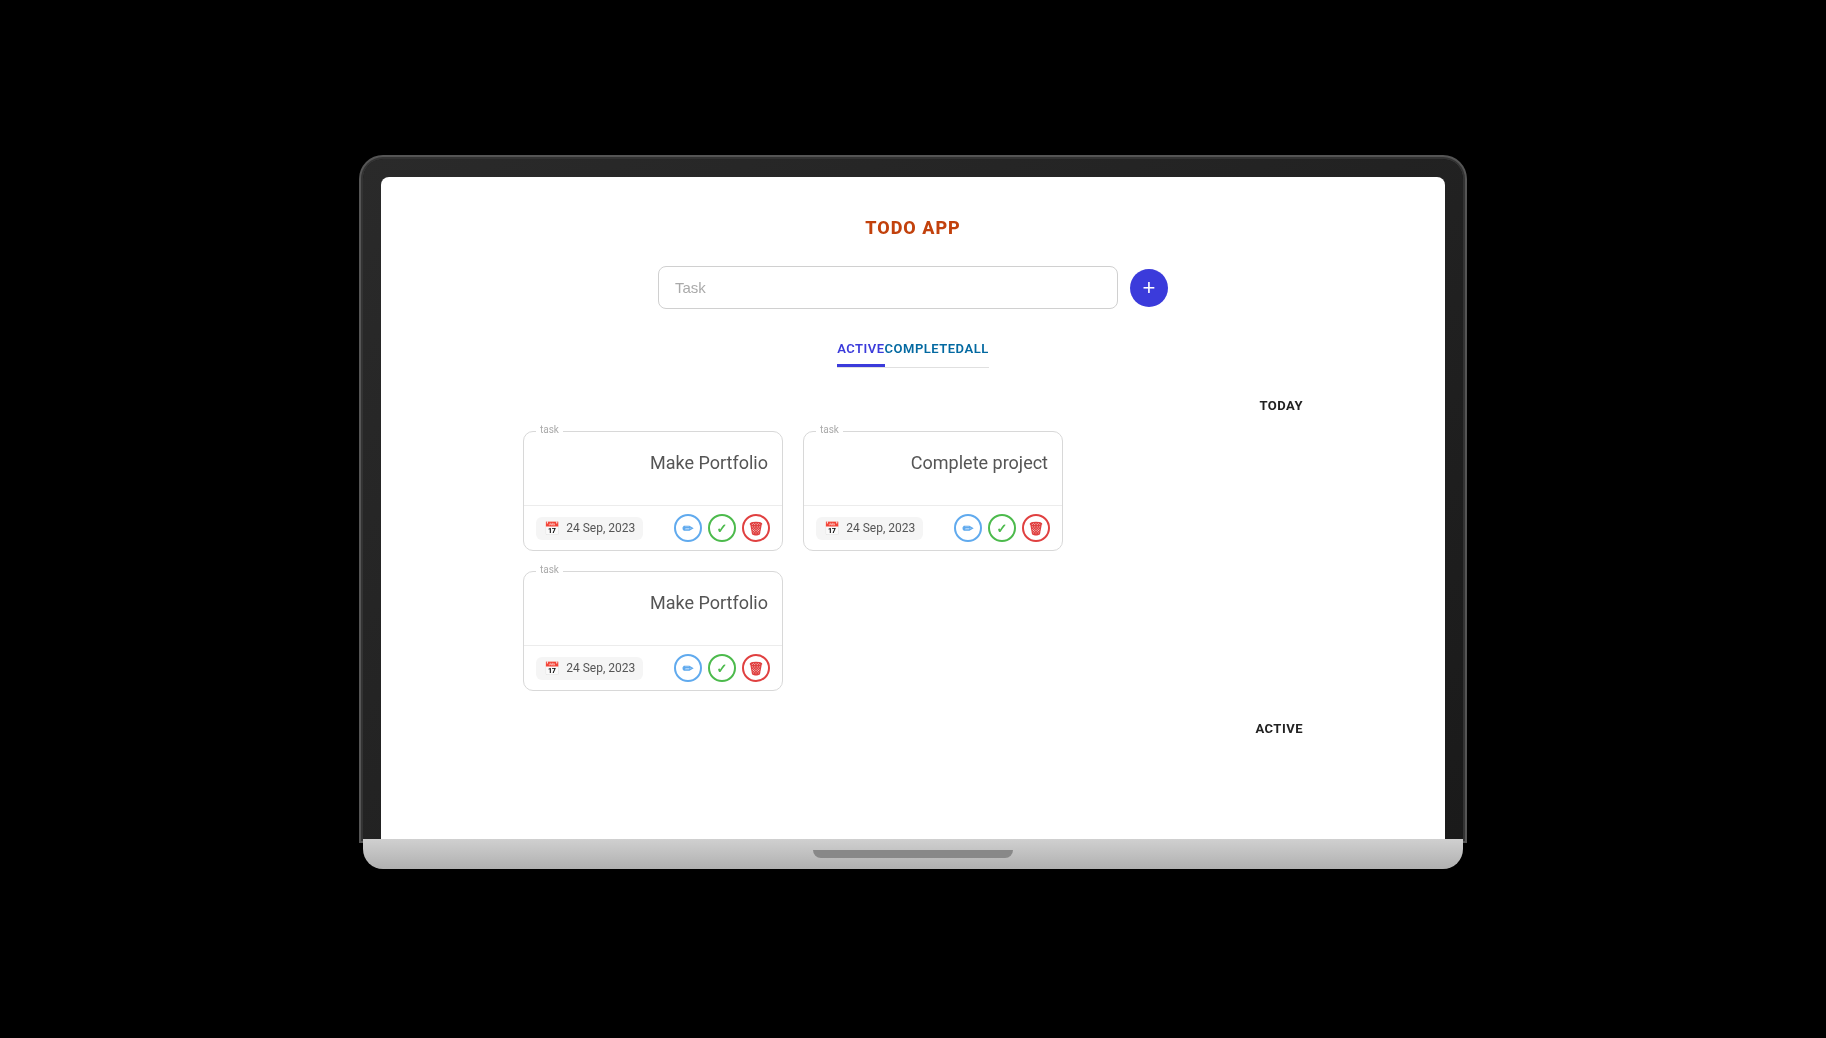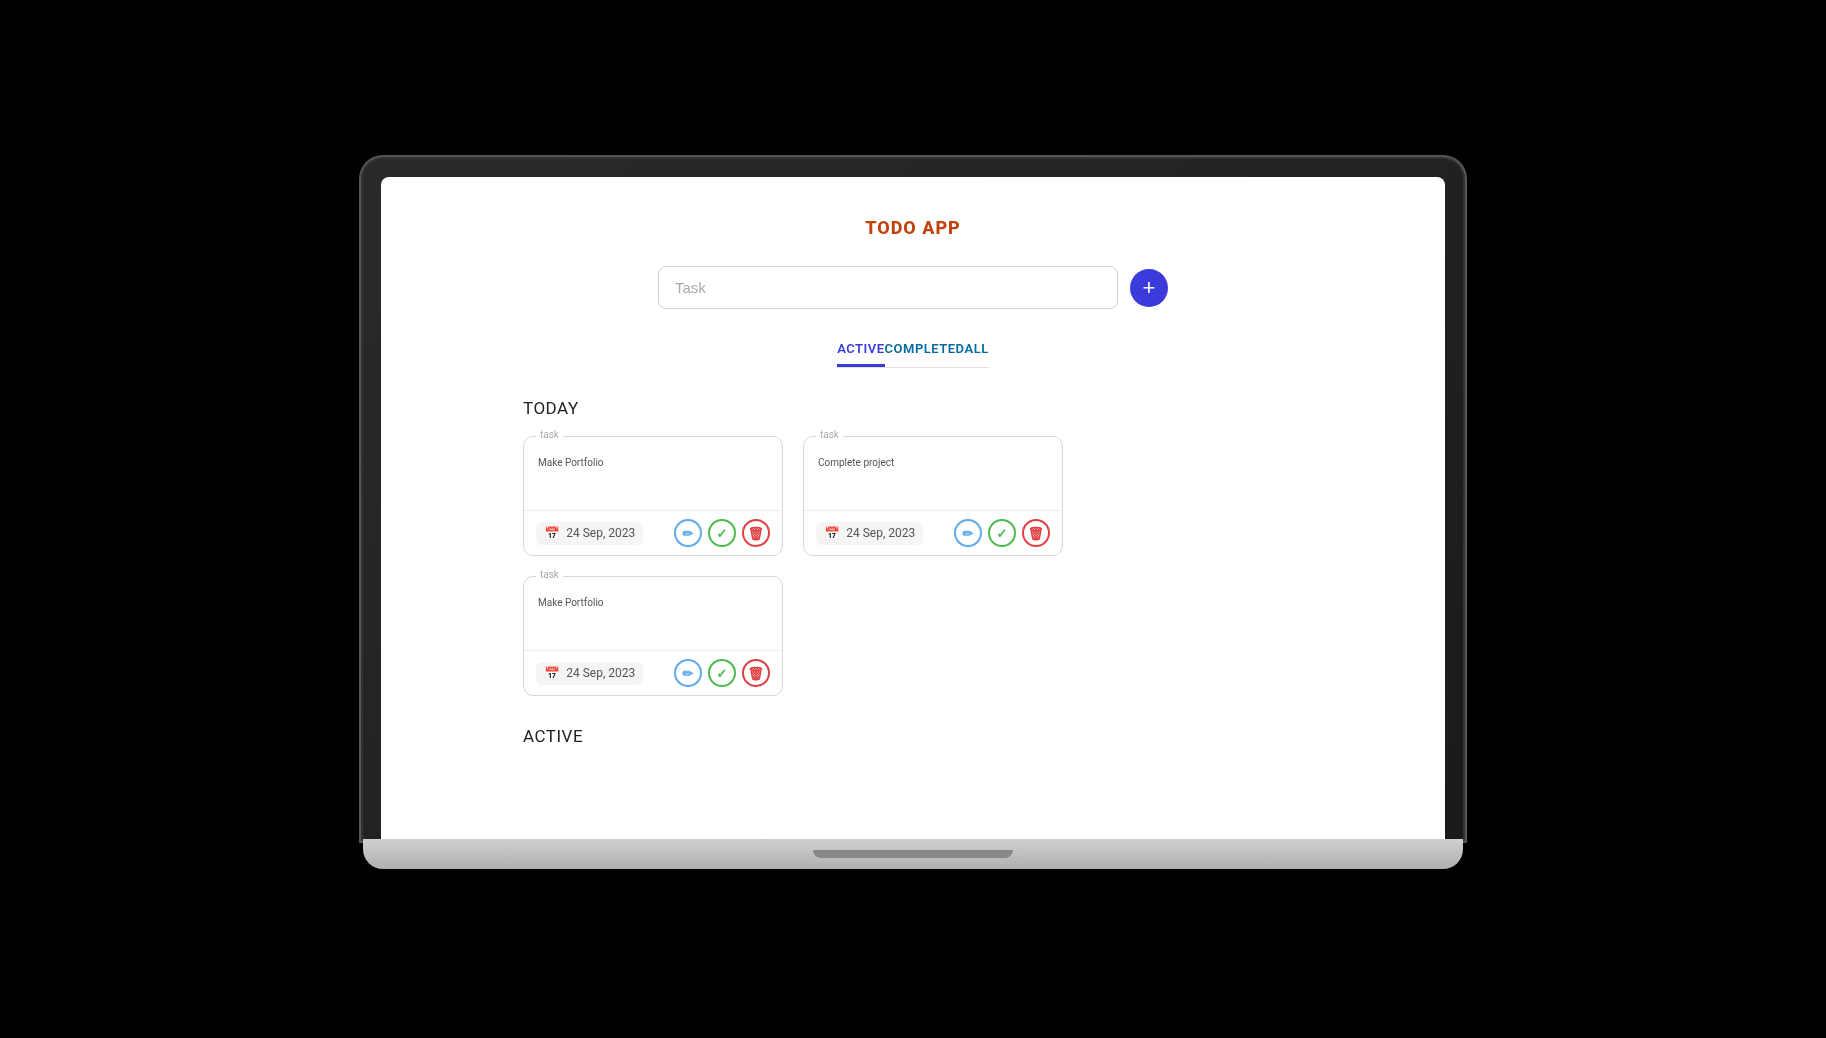--- a/index.html
+++ b/index.html
@@ -118,25 +118,26 @@
       border-bottom: 3px solid transparent;
       letter-spacing: 0.5px;
     }
 
     .tab.active {
       color: #3b3bdb;
       border-bottom: 3px solid #3b3bdb;
     }
 
     .section-label {
-      font-size: 17px;
-      font-weight: 400;
+      font-size: 13px;
+      font-weight: 700;
       color: #222;
       margin-bottom: 18px;
       letter-spacing: 0.5px;
+      text-align: right;
     }
 
     .cards-row {
       display: flex;
       gap: 20px;
       flex-wrap: wrap;
       margin-bottom: 30px;
     }
 
     .task-card {
@@ -160,23 +161,24 @@
       position: absolute;
       top: -8px;
       left: 12px;
       background: #fff;
       font-size: 10px;
       color: #aaa;
       padding: 0 4px;
     }
 
     .card-task-text {
-      font-size: 10px;
+      font-size: 18px;
       color: #555;
       margin-top: 6px;
+      text-align: right;
     }
 
     .card-footer {
       display: flex;
       align-items: center;
       justify-content: space-between;
       padding: 8px 12px;
       border-top: 1px solid #ececec;
     }
 

